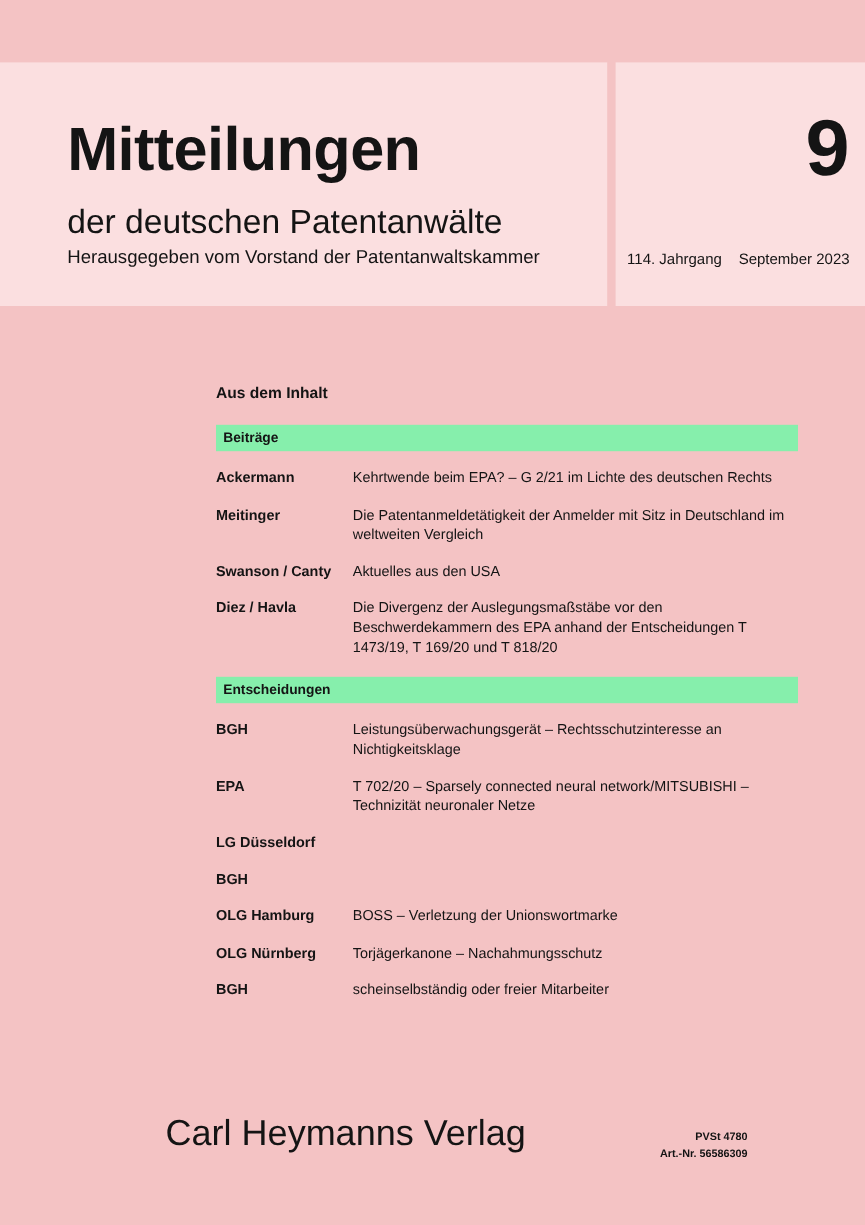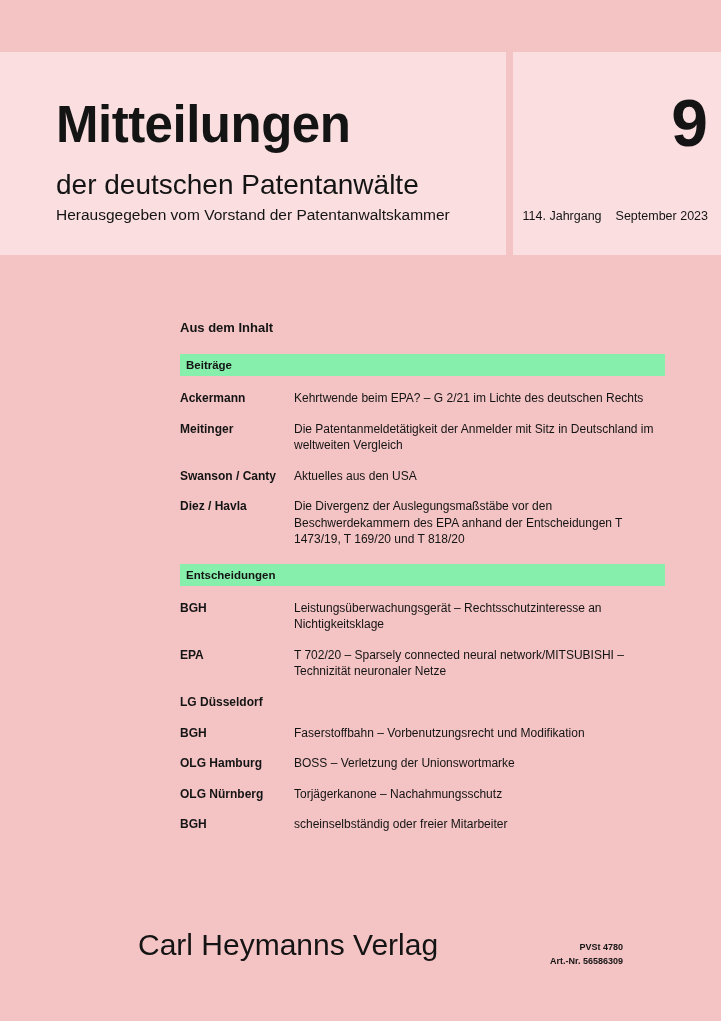--- a/index.html
+++ b/index.html
@@ -211,21 +211,20 @@
     <div class="author">EPA</div>
     <div class="desc">T 702/20 – Sparsely connected neural network/MITSUBISHI – Technizität neuronaler Netze</div>
   </div>
 
   <div class="entry">
     <div class="author">LG Düsseldorf</div>
   </div>
 
   <div class="entry">
     <div class="author">BGH</div>
-    <div class="desc">Faserstoffbahn – Vorbenutzungsrecht und Modifikation</div>
   </div>
 
   <div class="entry">
     <div class="author">OLG Hamburg</div>
     <div class="desc">BOSS – Verletzung der Unionswortmarke</div>
   </div>
 
   <div class="entry">
     <div class="author">OLG Nürnberg</div>
     <div class="desc">Torjägerkanone – Nachahmungsschutz</div>

